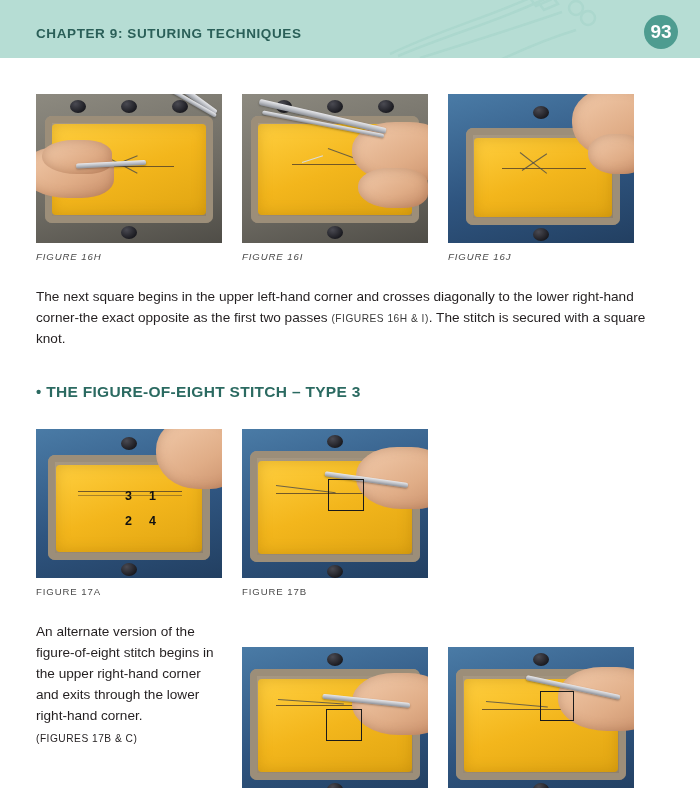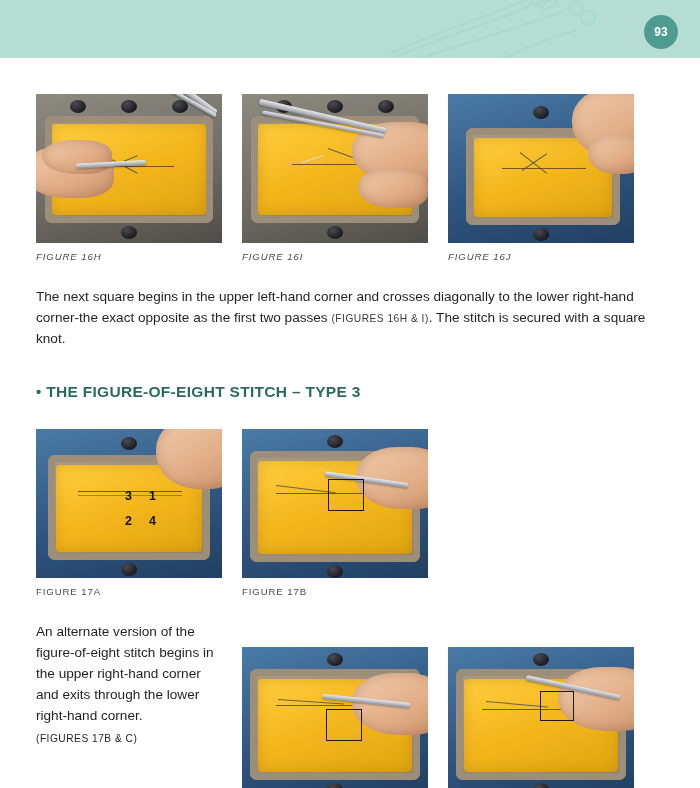--- a/index.html
+++ b/index.html
@@ -42,21 +42,21 @@
   }
   .page-badge {
     position: absolute;
     right: 22px;
     top: 15px;
     width: 34px;
     height: 34px;
     border-radius: 50%;
     background: #4e9c90;
     color: #ffffff;
-    font-size: 12px;
+    font-size: 19px;
     font-weight: bold;
     display: flex;
     align-items: center;
     justify-content: center;
   }
 
   
   .content {
     position: relative;
     padding: 0 36px;
@@ -249,20 +249,21 @@
       <path d="M10 64 C60 40 100 30 150 8"></path>
       <path d="M18 66 C70 44 110 34 158 12"></path>
       <path d="M150 8 l14 -6 l6 8 l-14 6 z"></path>
       <path d="M158 12 l14 -6 l6 8 l-14 6 z"></path>
       <path d="M40 68 C90 52 130 40 182 22"></path>
       <circle cx="196" cy="18" r="7"></circle>
       <circle cx="208" cy="28" r="7"></circle>
       <path d="M120 70 C150 56 170 48 196 40"></path>
     </g>
   </svg>
+  <div class="header-title">CHAPTER 9: SUTURING TECHNIQUES</div>
   <div class="page-badge">93</div>
 </div>
 
 <div class="content">
 
   <div class="fig-row">
 
     <div class="fig">
       <div class="fig-img">
         <div class="photo">

